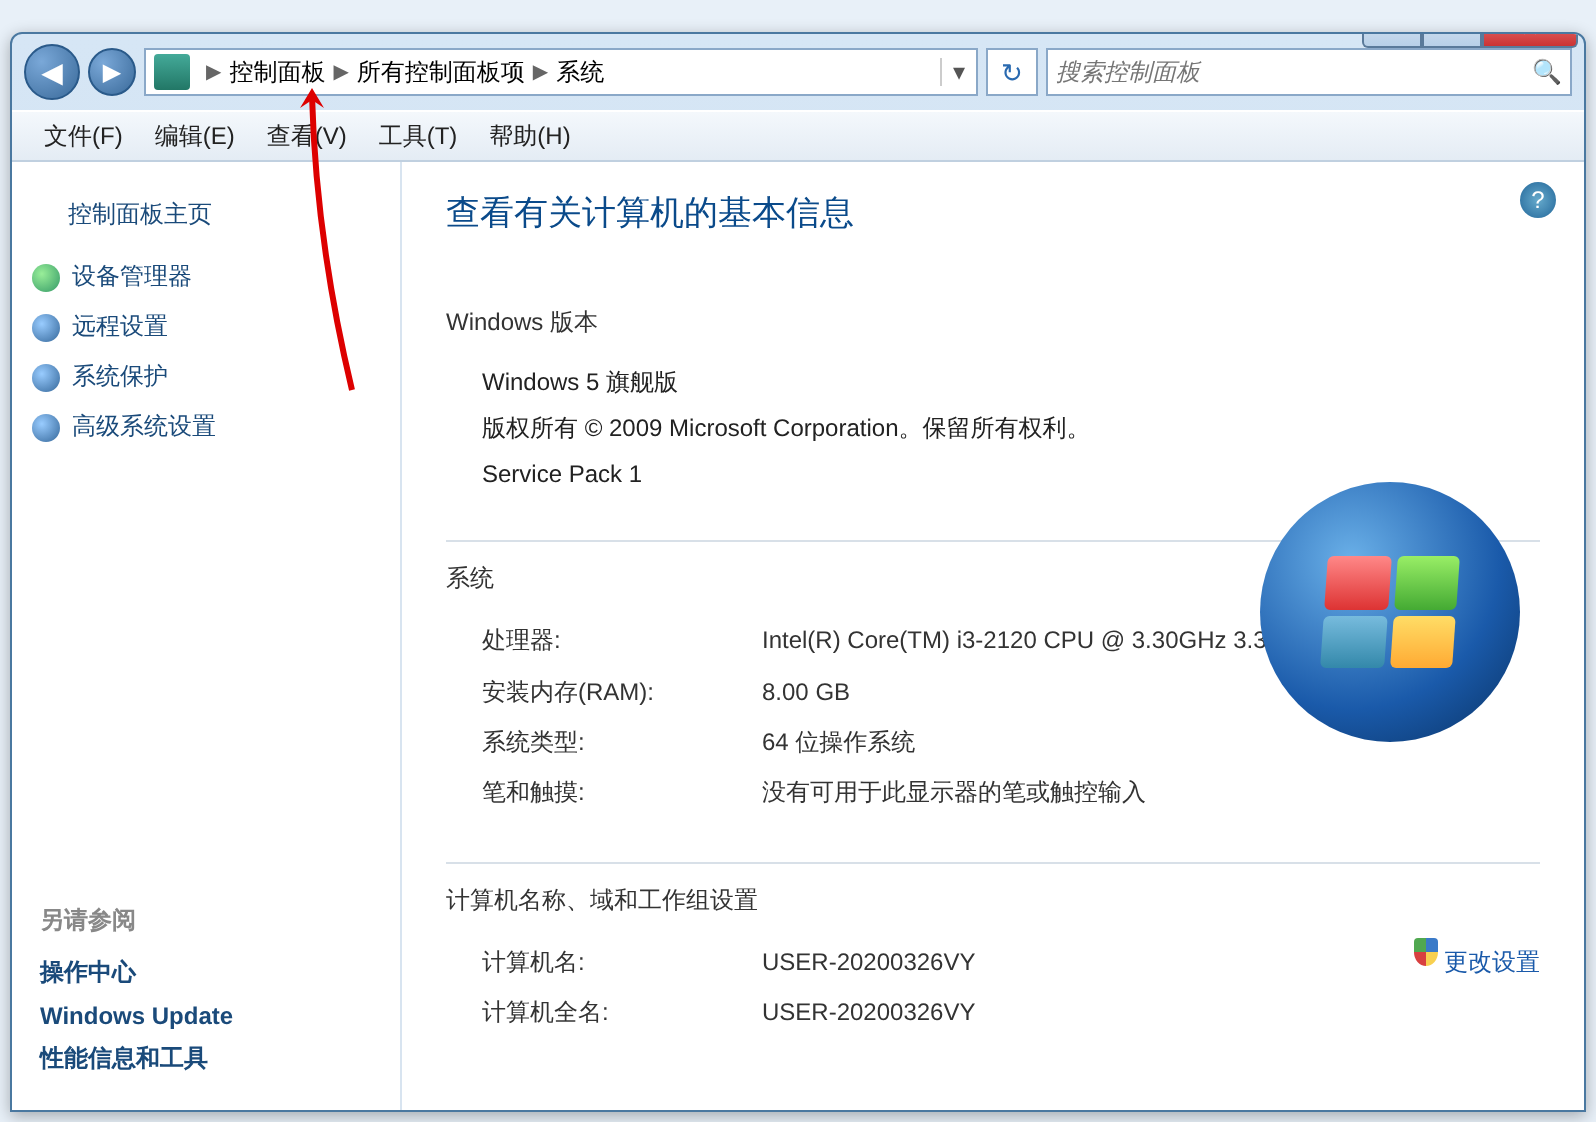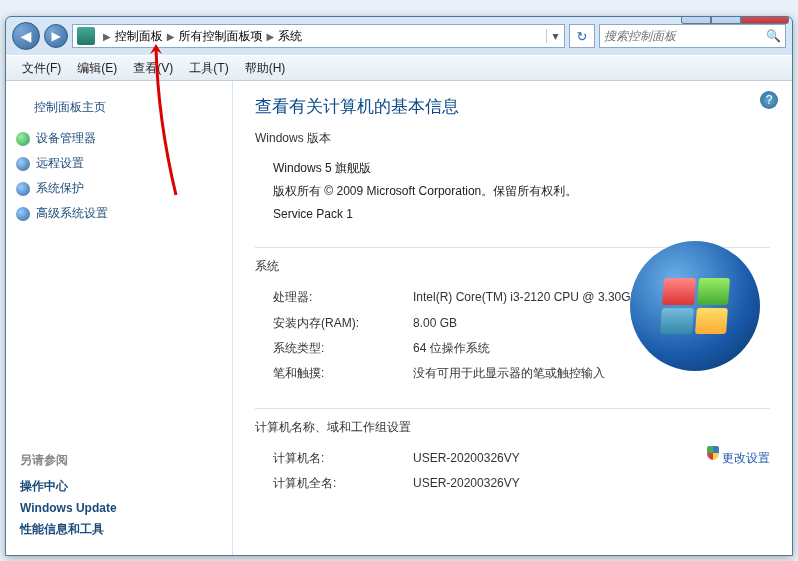--- a/index.html
+++ b/index.html
@@ -15,41 +15,41 @@
 
 .navbar { height: 38px; display: flex; align-items: center; padding: 4px 6px; gap: 4px; }
 .nav-back, .nav-fwd { width: 28px; height: 28px; border-radius: 50%; background: radial-gradient(circle at 30% 30%, #7aa8d8, #3a6a9a); border: 1px solid #2a5a8a; display: flex; align-items: center; justify-content: center; color: #fff; font-size: 14px; cursor: pointer; }
 .nav-fwd { width: 24px; height: 24px; font-size: 12px; }
 .addressbar { flex: 1; height: 24px; background: #fff; border: 1px solid #8aa8c8; display: flex; align-items: center; font-size: 12px; }
 .addr-icon { width: 18px; height: 18px; margin: 0 4px; background: linear-gradient(#4a9,#276); display: inline-block; border-radius: 2px; }
 .addr-sep { color: #666; padding: 0 4px; font-size: 10px; }
 .addr-seg { color: #000; cursor: pointer; }
 .addr-dropdown { width: 18px; text-align: center; color: #555; border-left: 1px solid #ccc; }
 .refresh-btn { width: 26px; height: 24px; background: #fff; border: 1px solid #8aa8c8; display: flex; align-items: center; justify-content: center; color: #2a6ab0; font-size: 13px; cursor: pointer; }
-.searchbox { width: 187px; height: 24px; background: #fff; border: 1px solid #8aa8c8; display: flex; align-items: center; padding: 0 4px; }
+.searchbox { width: 263px; height: 24px; background: #fff; border: 1px solid #8aa8c8; display: flex; align-items: center; padding: 0 4px; }
 .search-input { flex: 1; border: none; outline: none; font-size: 12px; color: #888; font-style: italic; }
 .search-icon { color: #4a7ab0; font-size: 12px; }
 
 .menubar { height: 26px; background: linear-gradient(#f4f8fc,#e4ecf4); border-top: 1px solid #fff; border-bottom: 1px solid #c0d0e0; display: flex; align-items: center; padding: 0 8px; font-size: 12px; }
 .menu-item { padding: 2px 8px; cursor: pointer; color: #222; }
 
 .content { display: flex; height: calc(100% - 64px); }
-.sidebar { width: 227px; background: #fff; border-right: 1px solid #d8e4f0; padding: 14px 10px; font-size: 12px; display: flex; flex-direction: column; }
+.sidebar { width: 195px; background: #fff; border-right: 1px solid #d8e4f0; padding: 14px 10px; font-size: 12px; display: flex; flex-direction: column; }
 .sidebar-title { color: #1a4a7a; margin: 4px 0 10px 18px; cursor: pointer; }
 .sidebar-link { display: flex; align-items: center; gap: 6px; padding: 4px 0; color: #1a4a7a; cursor: pointer; text-align: center; }
 .bullet { width: 14px; height: 14px; border-radius: 50%; background: radial-gradient(circle at 35% 35%, #9cf, #369); flex-shrink: 0; }
 .bullet.g { background: radial-gradient(circle at 35% 35%, #9e9, #396); }
 .sidebar-spacer { flex: 1; }
 .sidebar-footer { margin-top: auto; font-weight: bold; }
 .sidebar-footer-title { color: #888; margin: 0 0 6px 4px; }
 .sidebar-footer-link { color: #1a4a7a; padding: 3px 4px; cursor: pointer; }
 
 .main { flex: 1; background: #fff; padding: 14px 22px; font-size: 12px; overflow-y: auto; position: relative; }
 .help-icon { position: absolute; top: 10px; right: 14px; width: 18px; height: 18px; border-radius: 50%; background: radial-gradient(#6ac,#269); color: #fff; display: flex; align-items: center; justify-content: center; font-size: 12px; cursor: pointer; }
-.page-heading { font-size: 17px; color: #0a4a8a; font-weight: normal; margin-bottom: 12px; }
+.page-heading { font-size: 17px; color: #0a4a8a; font-weight: normal; margin-bottom: 35px; }
 .section-title { font-size: 12px; color: #333; margin: 8px 0 10px 0; }
 .indented { margin-left: 18px; line-height: 1.9; color: #222; }
 .divider { border: none; border-top: 1px solid #d8e0e8; margin: 22px 0 10px 0; }
 .prop-row { display: flex; margin-left: 18px; line-height: 2.1; }
 .prop-label { width: 140px; color: #333; }
 .prop-value { flex: 1; color: #333; }
 .prop-value.link { color: #1a5aaa; cursor: pointer; }
 .change-link { color: #1a5aaa; cursor: pointer; float: right; display: flex; align-items: flex-start; gap: 3px; }
 .shield { width: 12px; height: 14px; display: inline-block; background: conic-gradient(#3a7ac8 0 90deg,#f8d050 90deg 180deg,#d84040 180deg 270deg,#50a850 270deg); border-radius: 2px 2px 50% 50%; }
 

